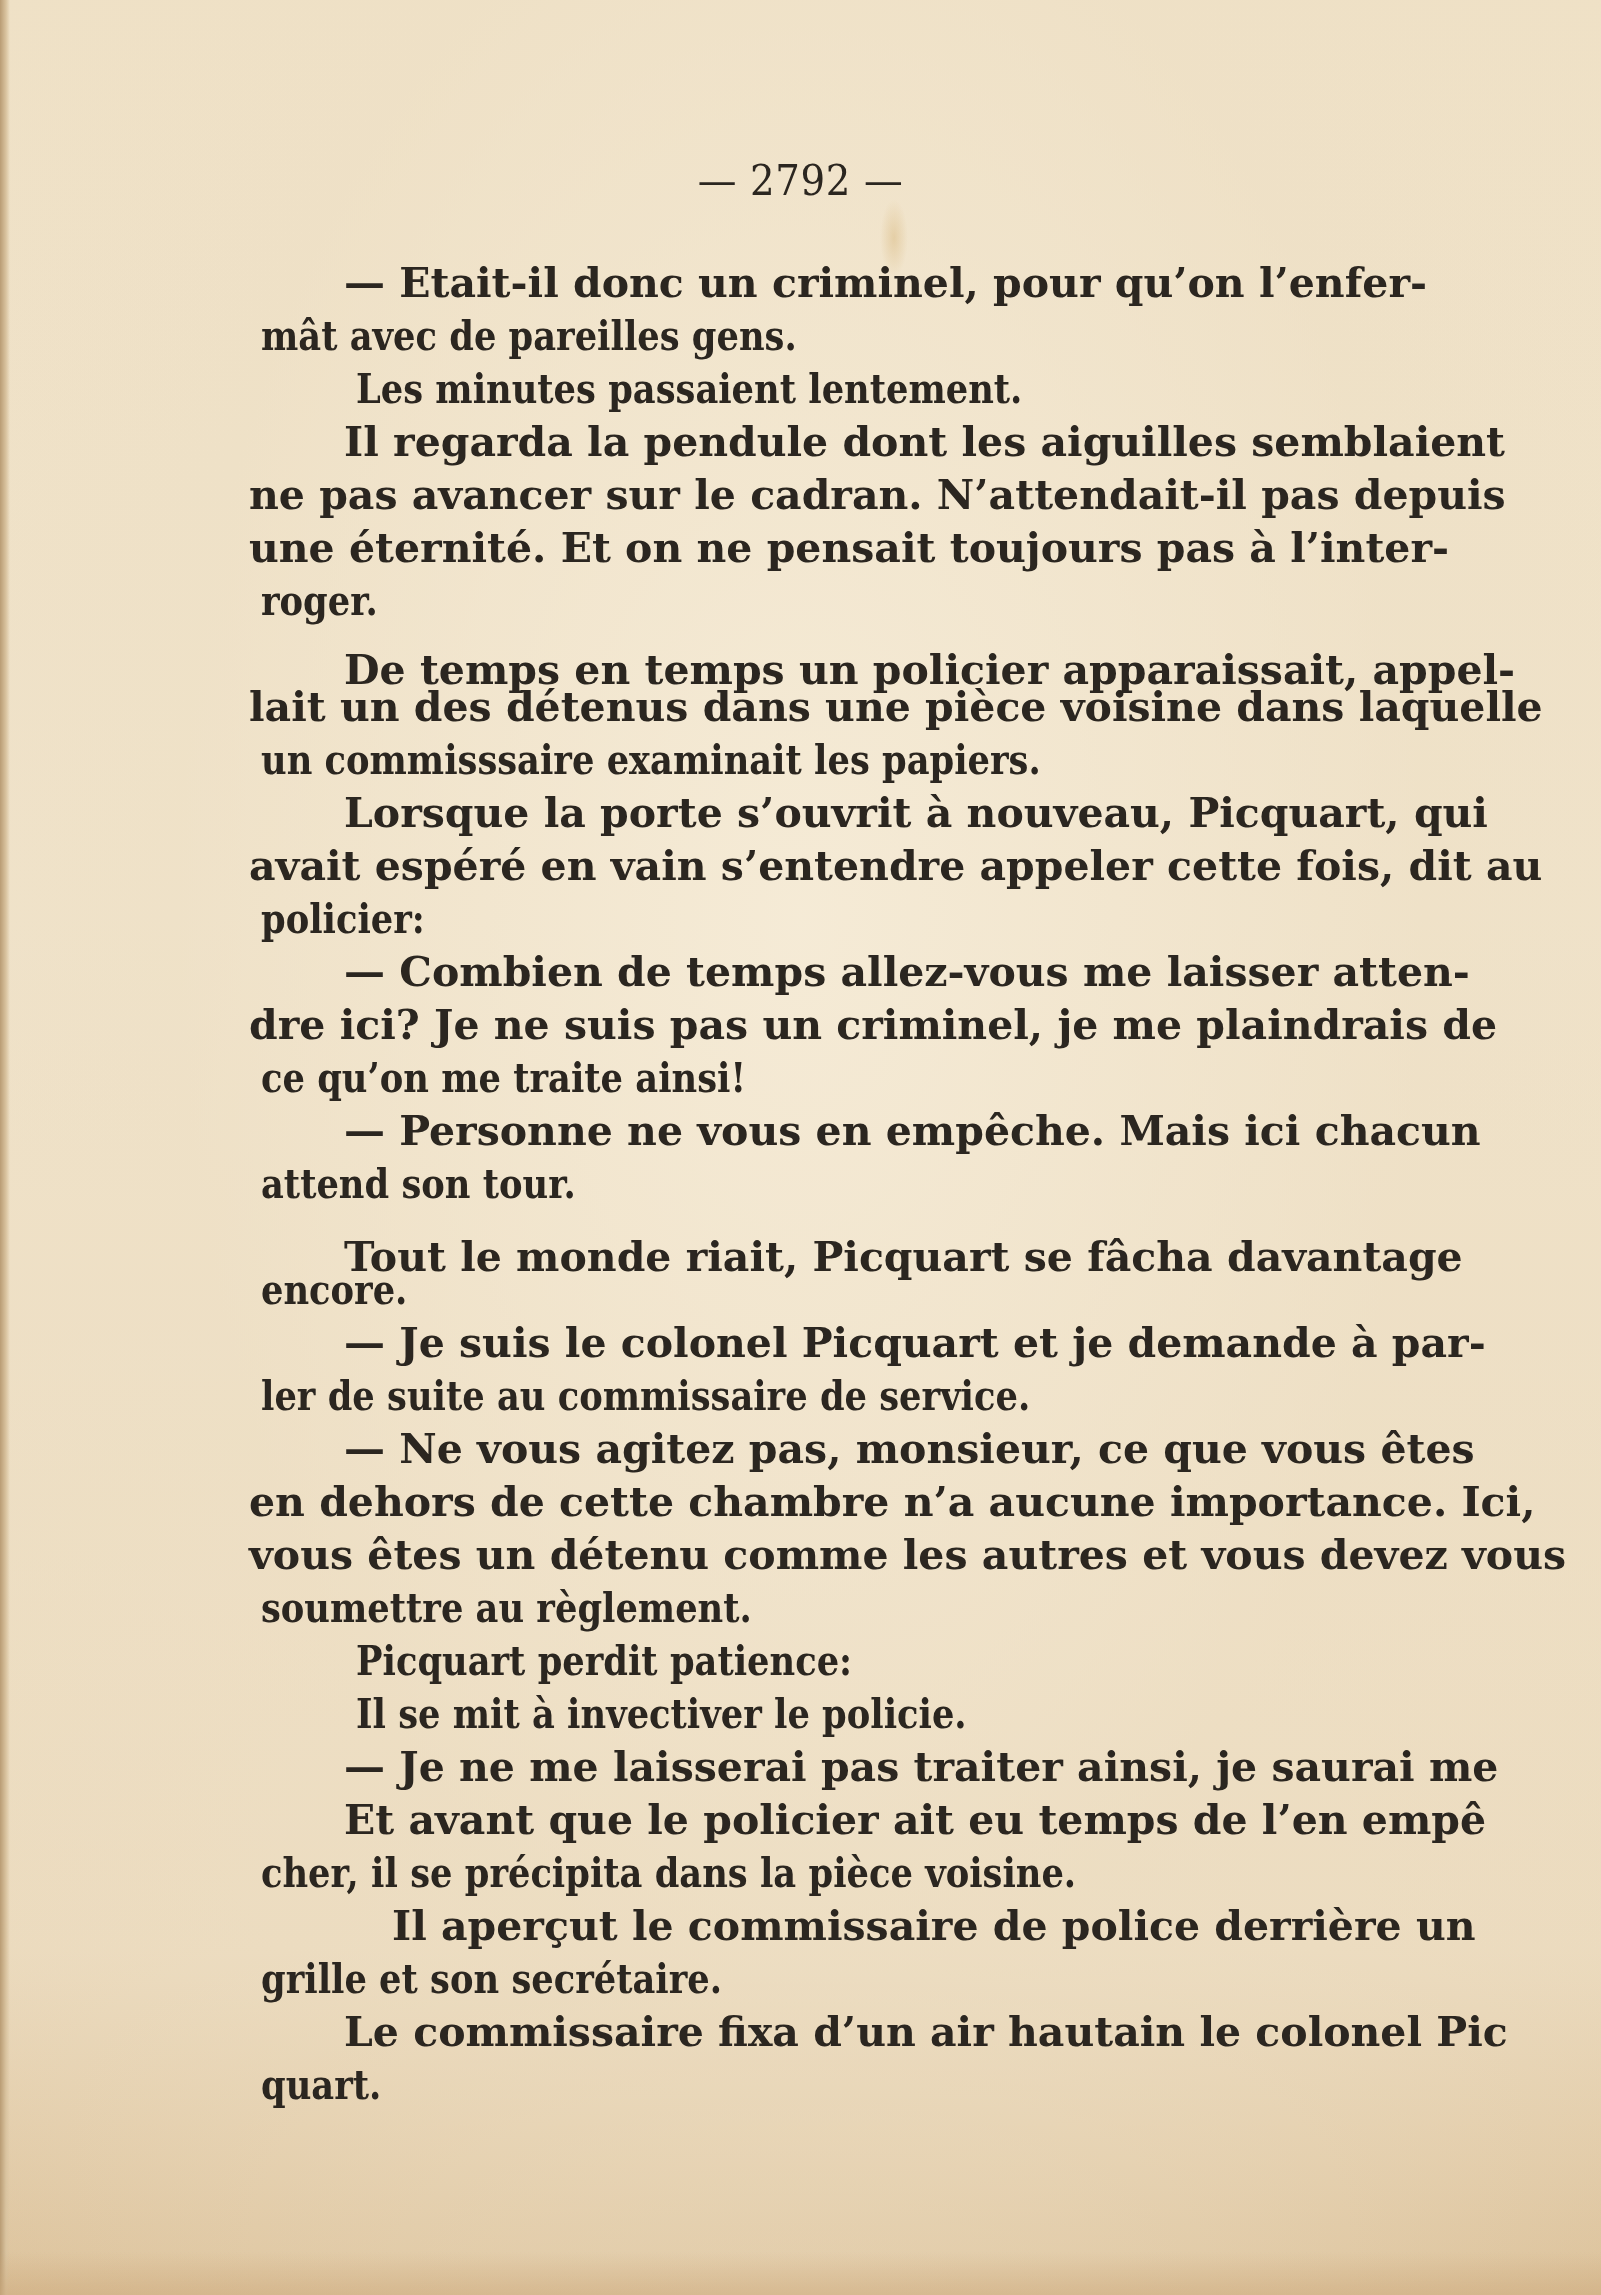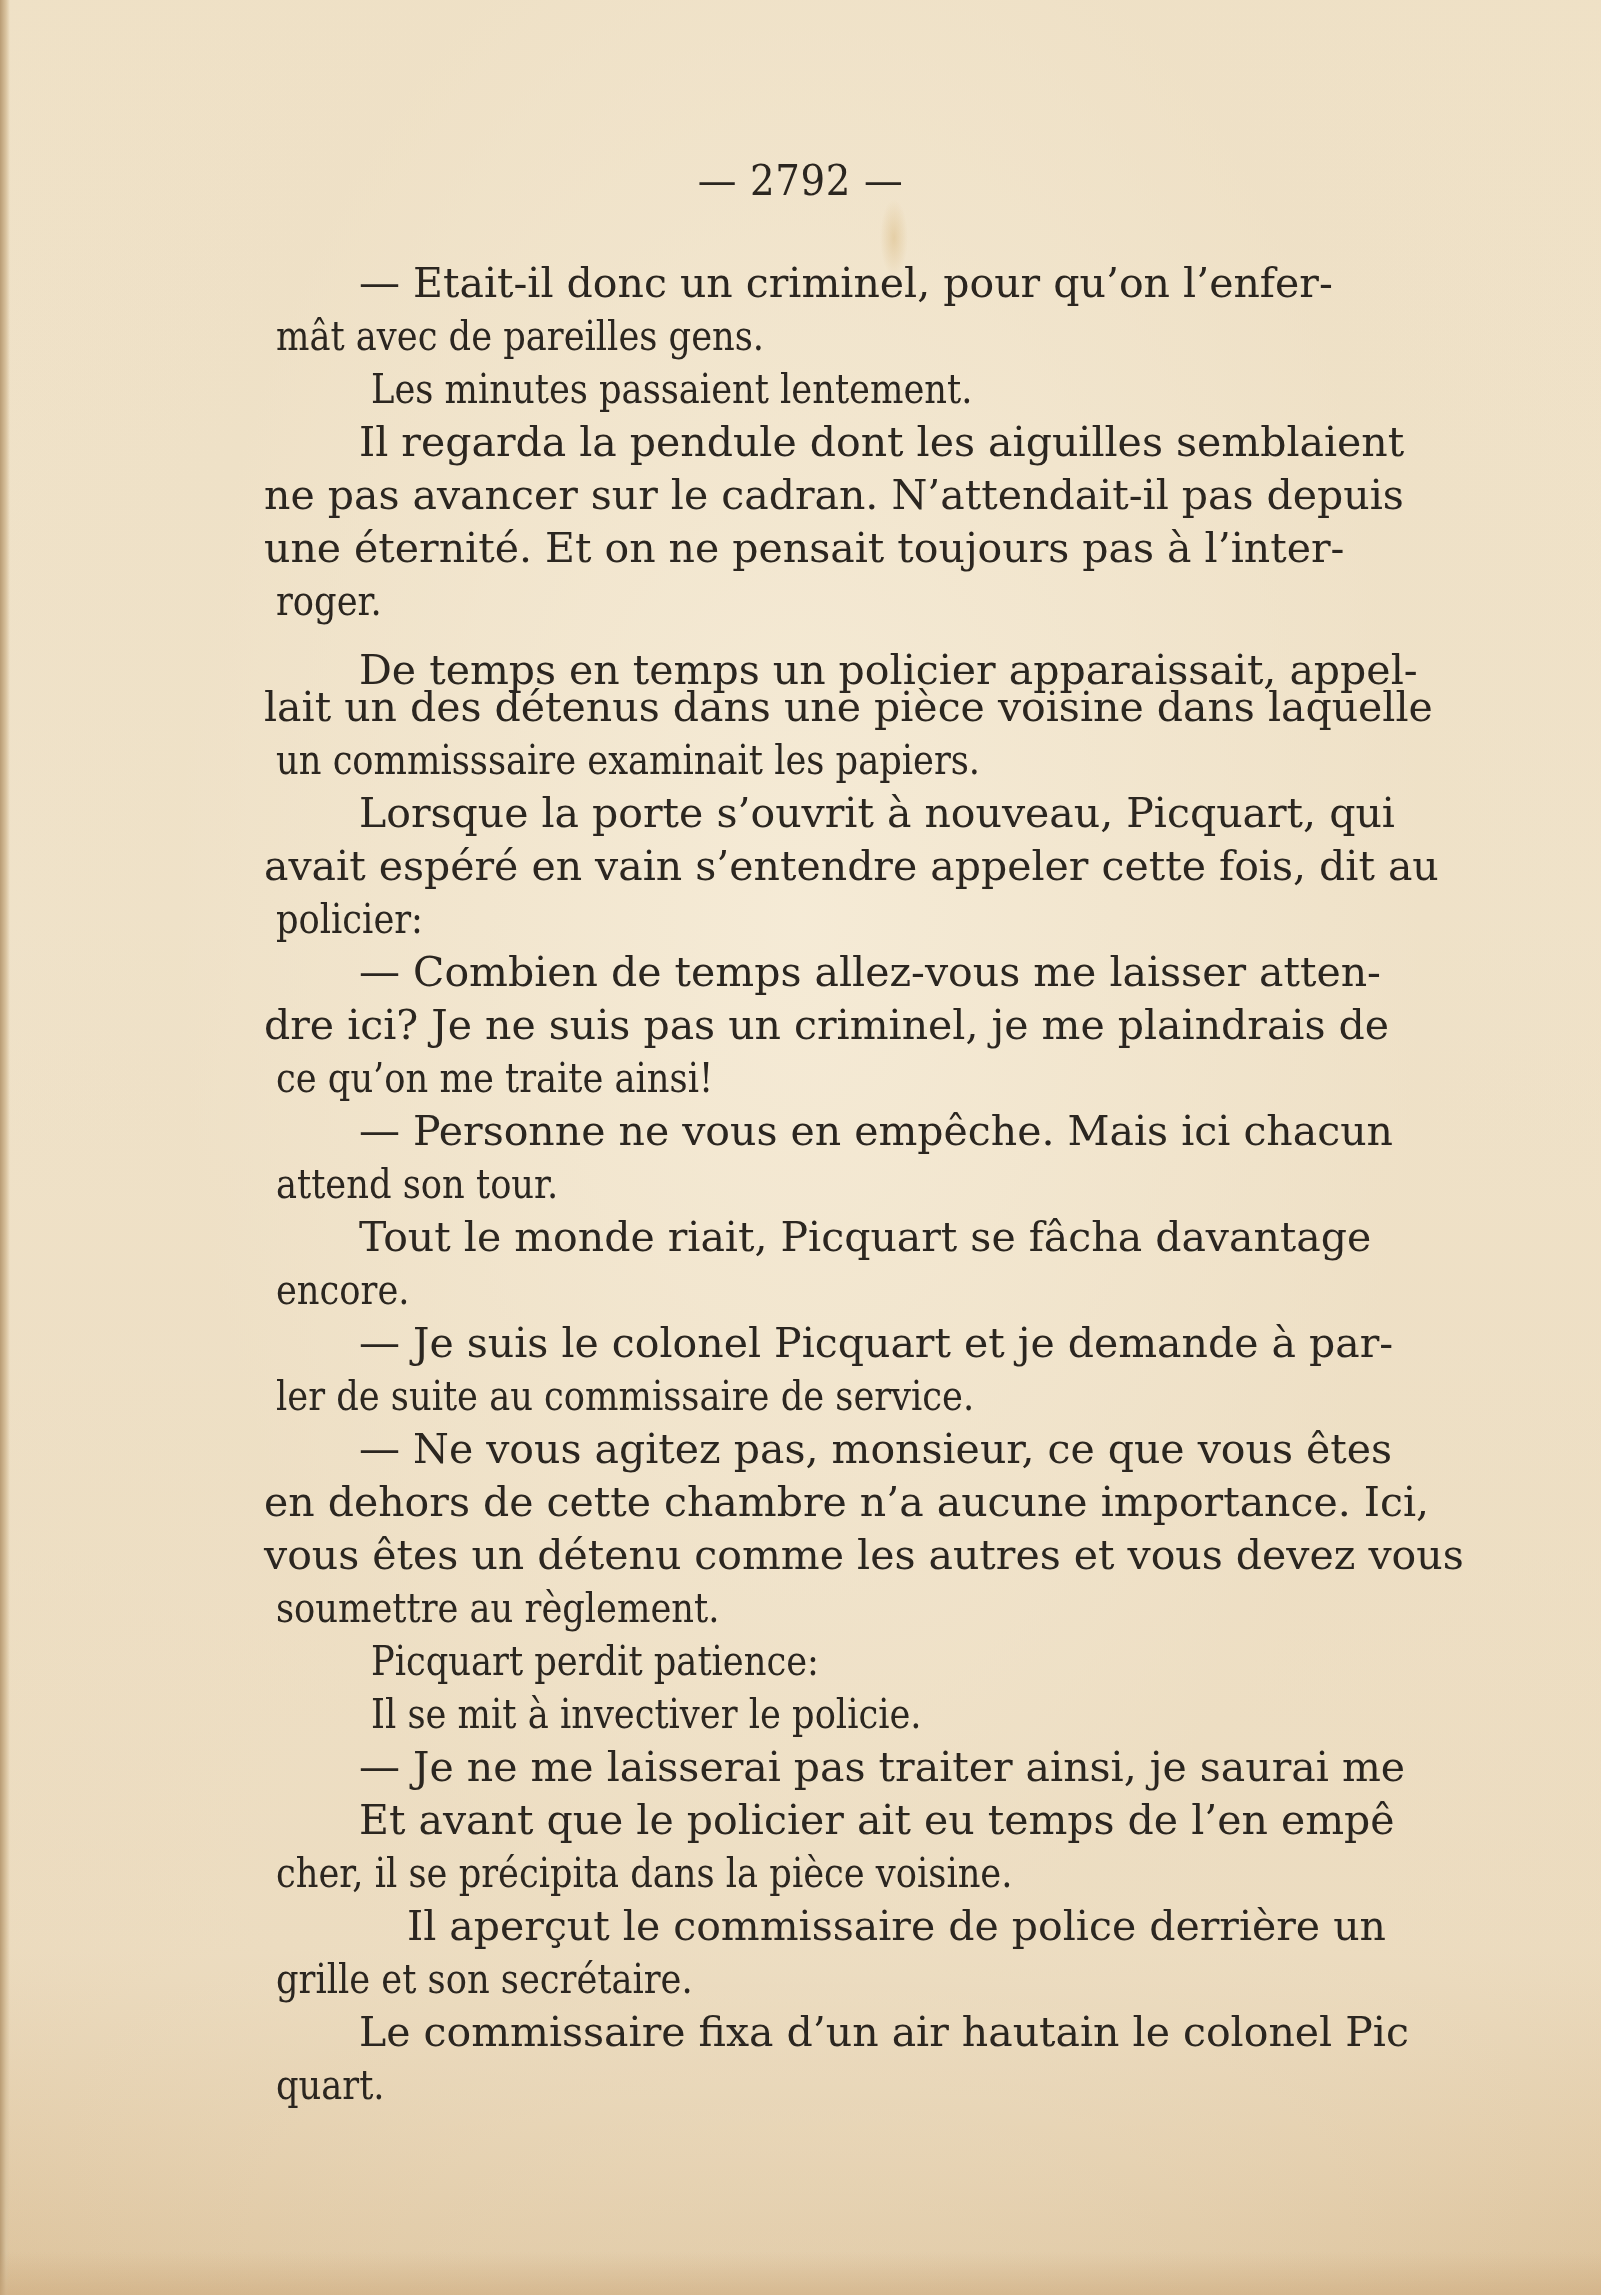--- a/index.html
+++ b/index.html
@@ -47,23 +47,24 @@
     top: 155px;
     left: 0;
     width: 1601px;
     text-align: center;
     font-size: 43px;
     letter-spacing: 0.7px;
     transform: scaleX(0.9);
   }
   .text-block {
     position: absolute;
-    left: 264px;
+    left: 249px;
     top: 257px;
     width: 1220px;
+    font-weight: bold;
   }
   .line {
     height: 53px;
     line-height: 53px;
     font-size: 41px;
     white-space: nowrap;
     text-align: justify;
     text-align-last: justify;
     transform-origin: left center;
   }
@@ -100,21 +101,21 @@
     <div class="line"><span style="display: inline-block; transform-origin: left center; transform: scaleX(1);">lait un des détenus dans une pièce voisine dans laquelle</span></div>
     <div class="line last"><span style="display: inline-block; transform-origin: left center; transform: scaleX(0.86);">un commisssaire examinait les papiers.</span></div>
     <div class="line indent"><span style="display: inline-block; transform-origin: left center; transform: scaleX(1);">Lorsque la porte s’ouvrit à nouveau, Picquart, qui</span></div>
     <div class="line"><span style="display: inline-block; transform-origin: left center; transform: scaleX(1);">avait espéré en vain s’entendre appeler cette fois, dit au</span></div>
     <div class="line last"><span style="display: inline-block; transform-origin: left center; transform: scaleX(0.86);">policier:</span></div>
     <div class="line indent"><span style="display: inline-block; transform-origin: left center; transform: scaleX(1);">— Combien de temps allez-vous me laisser atten-</span></div>
     <div class="line"><span style="display: inline-block; transform-origin: left center; transform: scaleX(1);">dre ici? Je ne suis pas un criminel, je me plaindrais de</span></div>
     <div class="line last"><span style="display: inline-block; transform-origin: left center; transform: scaleX(0.86);">ce qu’on me traite ainsi!</span></div>
     <div class="line indent"><span style="display: inline-block; transform-origin: left center; transform: scaleX(1);">— Personne ne vous en empêche. Mais ici chacun</span></div>
     <div class="line last"><span style="display: inline-block; transform-origin: left center; transform: scaleX(0.86);">attend son tour.</span></div>
-    <div class="line indent"><span style="display: inline-block; transform-origin: left center; transform: scaleX(1);">Tout le monde riait, Picquart se fâcha  davantage</span></div>
+    <div class="line indent"><span style="display: inline-block; transform-origin: left center; transform: scaleX(1); margin-top: 20px;">Tout le monde riait, Picquart se fâcha  davantage</span></div>
     <div class="line last"><span style="display: inline-block; transform-origin: left center; transform: scaleX(0.86);">encore.</span></div>
     <div class="line indent"><span style="display: inline-block; transform-origin: left center; transform: scaleX(1);">— Je suis le colonel Picquart et je demande à par-</span></div>
     <div class="line last"><span style="display: inline-block; transform-origin: left center; transform: scaleX(0.86);">ler de suite au commissaire de service.</span></div>
     <div class="line indent"><span style="display: inline-block; transform-origin: left center; transform: scaleX(1);">— Ne vous agitez pas, monsieur, ce que vous êtes</span></div>
     <div class="line"><span style="display: inline-block; transform-origin: left center; transform: scaleX(1);">en dehors de cette chambre n’a aucune importance. Ici,</span></div>
     <div class="line"><span style="display: inline-block; transform-origin: left center; transform: scaleX(1);">vous êtes un détenu comme les autres et vous devez vous</span></div>
     <div class="line last"><span style="display: inline-block; transform-origin: left center; transform: scaleX(0.86);">soumettre au règlement.</span></div>
     <div class="line indent last"><span style="display: inline-block; transform-origin: left center; transform: scaleX(0.86);">Picquart perdit patience:</span></div>
     <div class="line indent last"><span style="display: inline-block; transform-origin: left center; transform: scaleX(0.86);">Il se mit à invectiver le policie.</span></div>
     <div class="line indent"><span style="display: inline-block; transform-origin: left center; transform: scaleX(1);">— Je ne me laisserai pas traiter ainsi, je saurai me</span></div>

